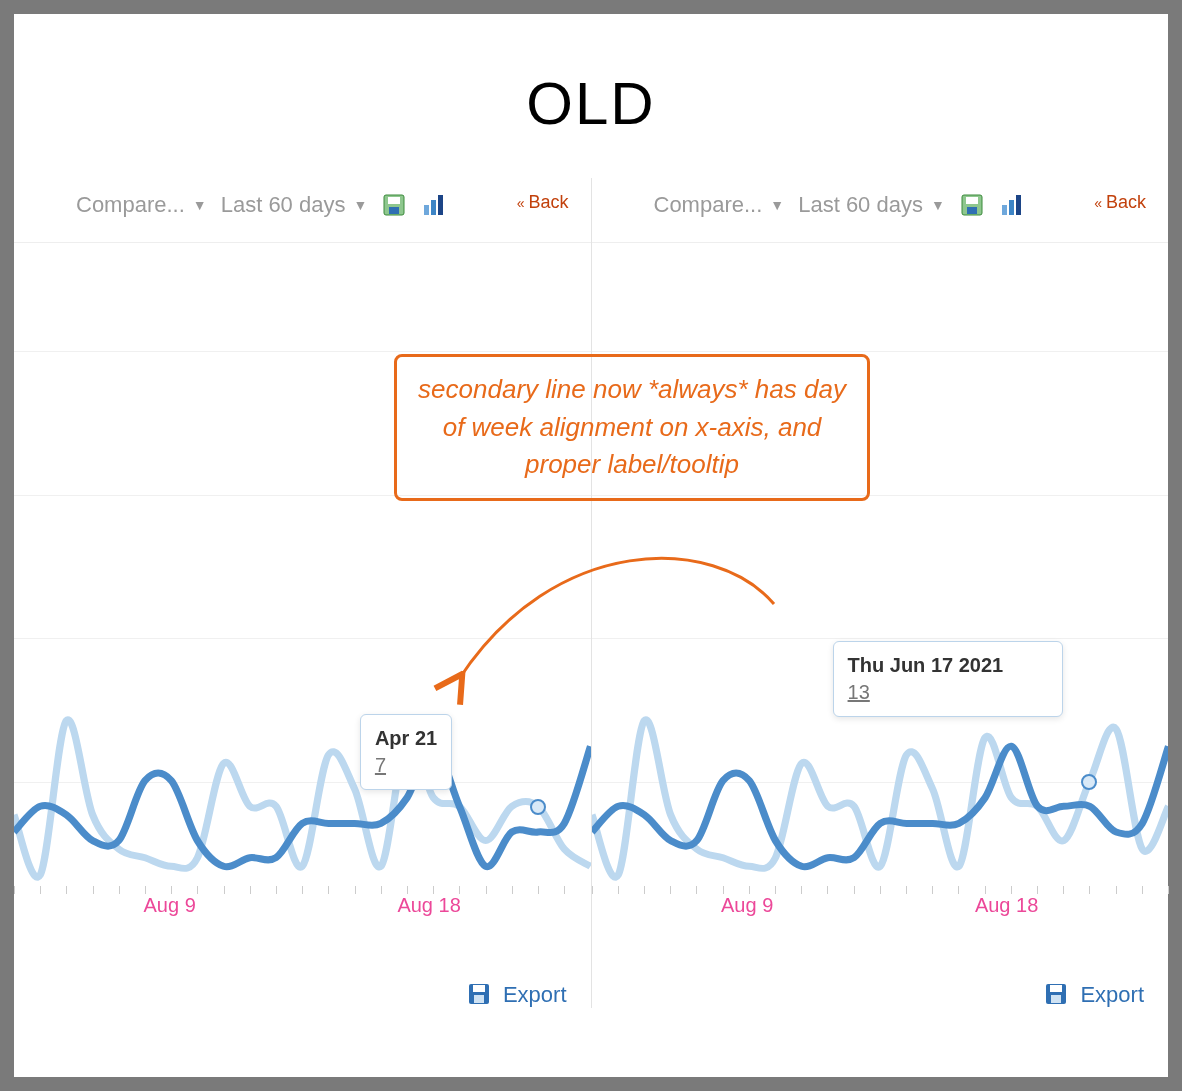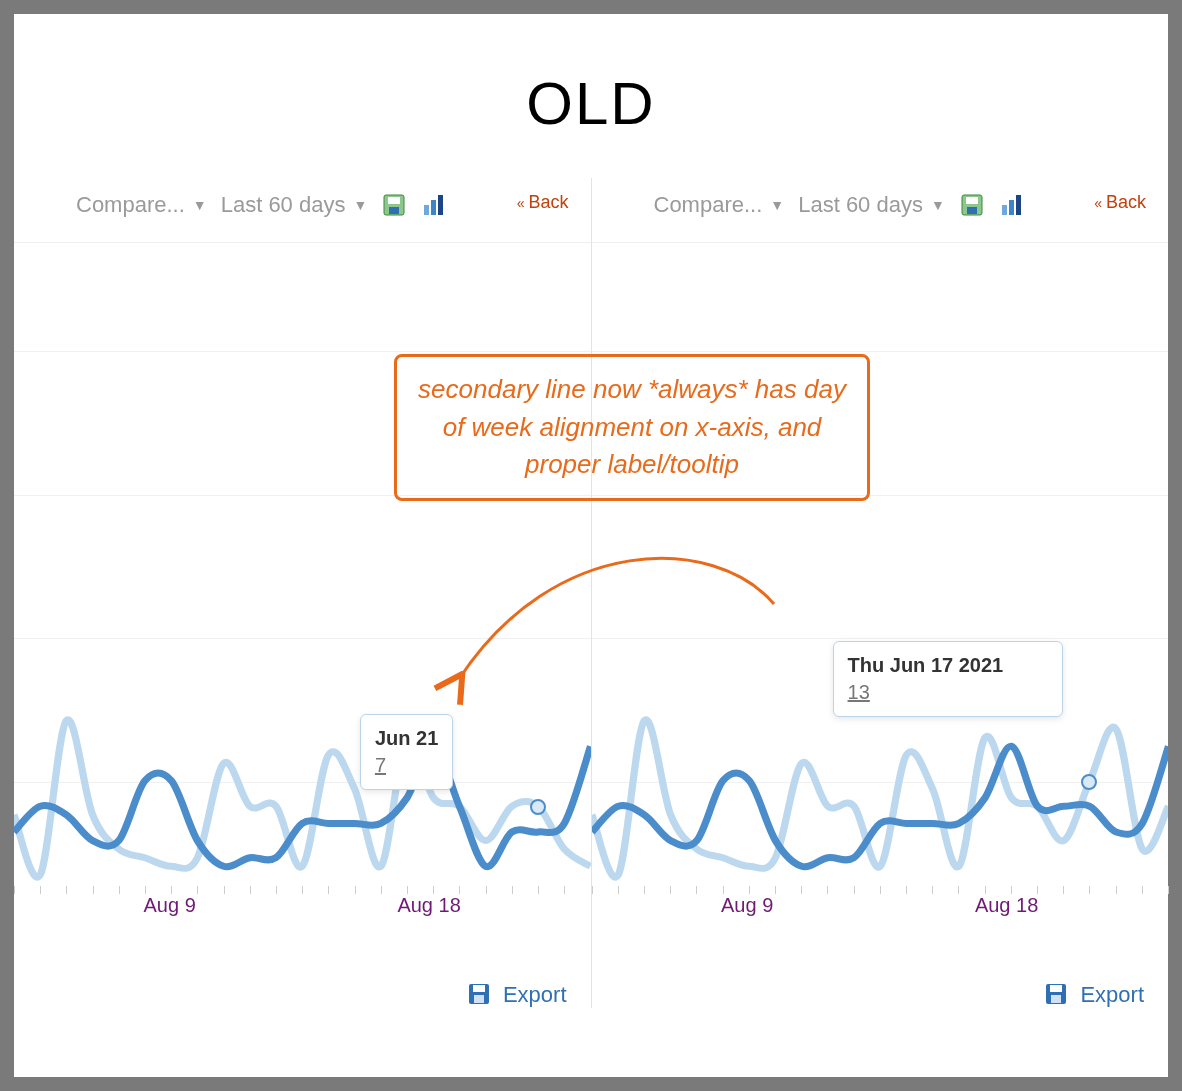--- a/index.html
+++ b/index.html
@@ -12,21 +12,21 @@
   .panel:first-child{border-left:none;}
   .toolbar{display:flex;gap:14px;padding:14px 22px 16px 22px;font-size:22px;color:#9a9a9a;margin-left:40px;}
   .dd{display:flex;align-items:center;gap:8px;cursor:pointer;}
   .dd .tri{font-size:14px;color:#9a9a9a;}
   .icon-slot{width:26px;height:26px;display:flex;align-items:center;justify-content:center;}
   .back{color:#c2410c;font-size:18px;margin-left:auto;cursor:pointer;}
   .back .chev{font-size:14px;margin-right:4px;}
   .chartzone{flex:1;position:relative;border-top:1px solid #eee;margin-top:8px;}
   .gridline{position:absolute;left:0;right:0;height:1px;background:#f0f0f0;}
   svg.chart{position:absolute;left:0;right:0;bottom:70px;width:100%;height:300px;}
-  .xaxis{position:absolute;bottom:38px;left:0;right:0;height:30px;font-size:20px;color:#701a75;text-decoration:underline;}
+  .xaxis{position:absolute;bottom:38px;left:0;right:0;height:30px;font-size:20px;color:#ec4899;text-decoration:underline;}
   .xtick{position:absolute;transform:translateX(-50%);}
   .tickmark{position:absolute;bottom:68px;width:1px;height:8px;background:#ccc;}
   .tooltip{position:absolute;background:#fff;border:1px solid #bcd4ea;border-radius:6px;box-shadow:0 2px 6px rgba(0,0,0,.1);padding:10px 14px;font-size:20px;line-height:1.35;z-index:5;}
   .tooltip .tt-title{font-weight:bold;color:#333;}
   .tooltip .tt-val{color:#777;text-decoration:underline;}
   .panel .exportrow{display:flex;justify-content:flex-end;align-items:center;gap:10px;padding:20px 24px 0 0;font-size:22px;color:#2f6fb3;}
   .exportrow .disk{width:26px;height:26px;}
   
   .annot{position:absolute;border:3px solid #e86a1a;border-radius:8px;color:#e86a1a;font-size:26px;line-height:1.45;text-align:center;padding:14px 20px;background:transparent;z-index:20;}
   .arrow-svg{position:absolute;z-index:19;overflow:visible;}
@@ -88,21 +88,21 @@
           <div class="dot" id="old-dot" style="left: 524.091px; top: 564.286px;"></div>
 
           <div id="old-ticks"></div>
 
           <div class="xaxis">
             <span class="xtick" style="left:27%">Aug 9</span>
             <span class="xtick" style="left:72%">Aug 18</span>
           </div>
 
           <div class="tooltip" style="left:60%;bottom:172px;">
-            <div class="tt-title">Jun 21</div>
+            <div class="tt-title">Apr 21</div>
             <div class="tt-val">7</div>
           </div>
         <div class="tickmark" style="left: 0%;"></div>
             <div class="tickmark" style="left: 4.54545%;"></div>
             <div class="tickmark" style="left: 9.09091%;"></div>
             <div class="tickmark" style="left: 13.6364%;"></div>
             <div class="tickmark" style="left: 18.1818%;"></div>
             <div class="tickmark" style="left: 22.7273%;"></div>
             <div class="tickmark" style="left: 27.2727%;"></div>
             <div class="tickmark" style="left: 31.8182%;"></div>

